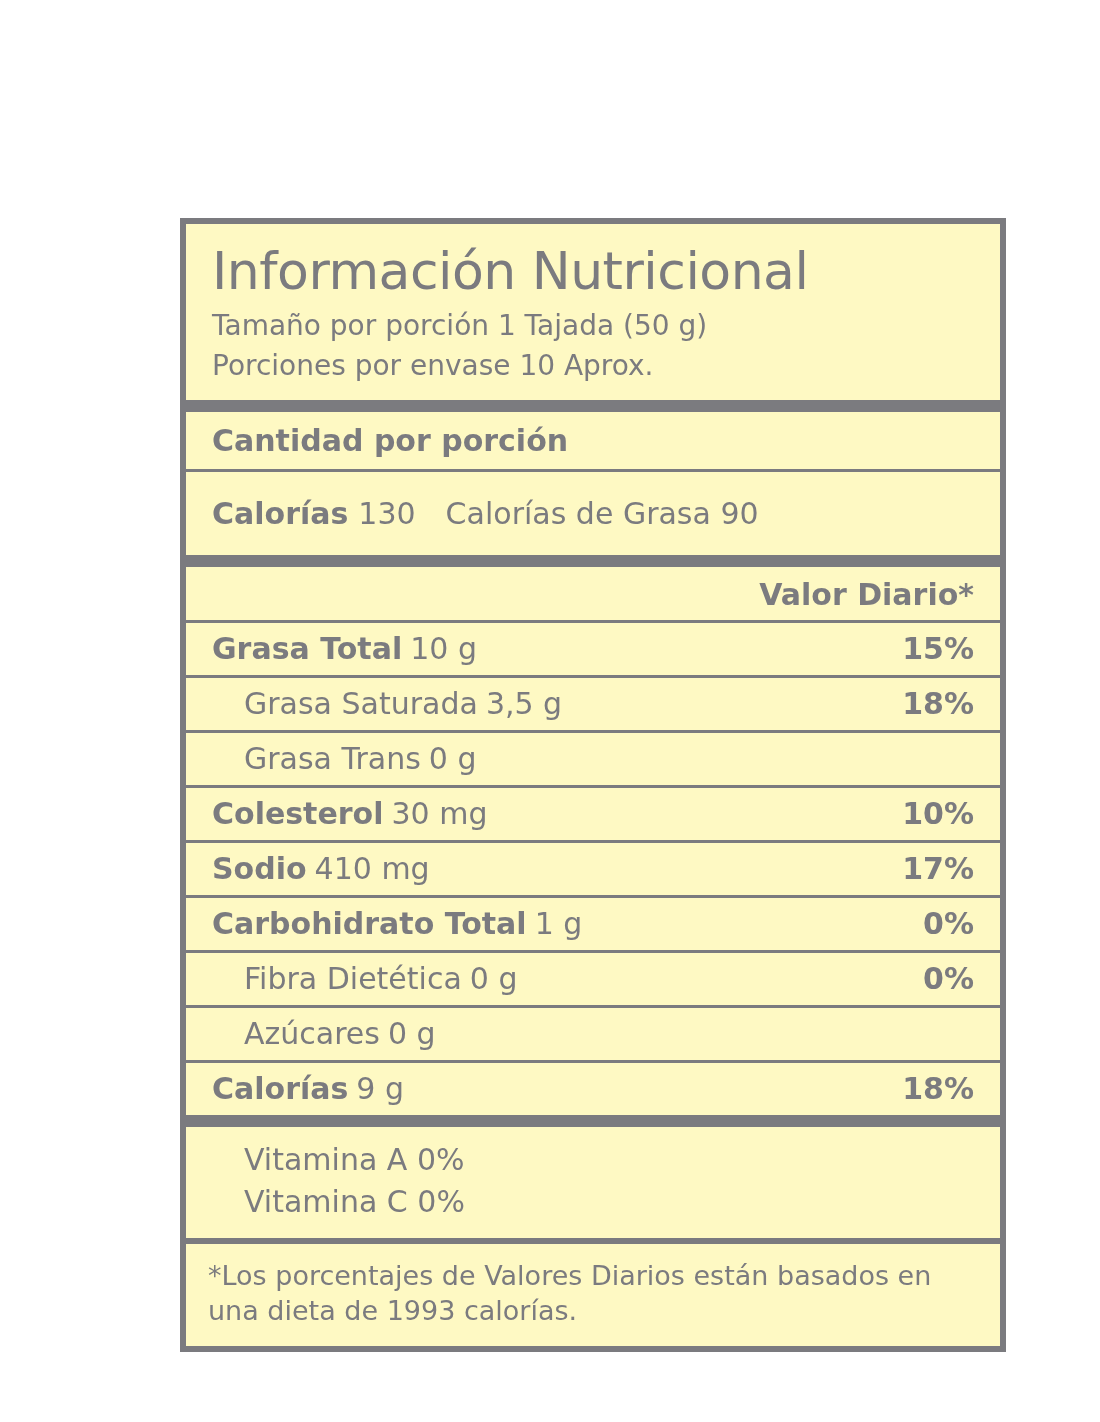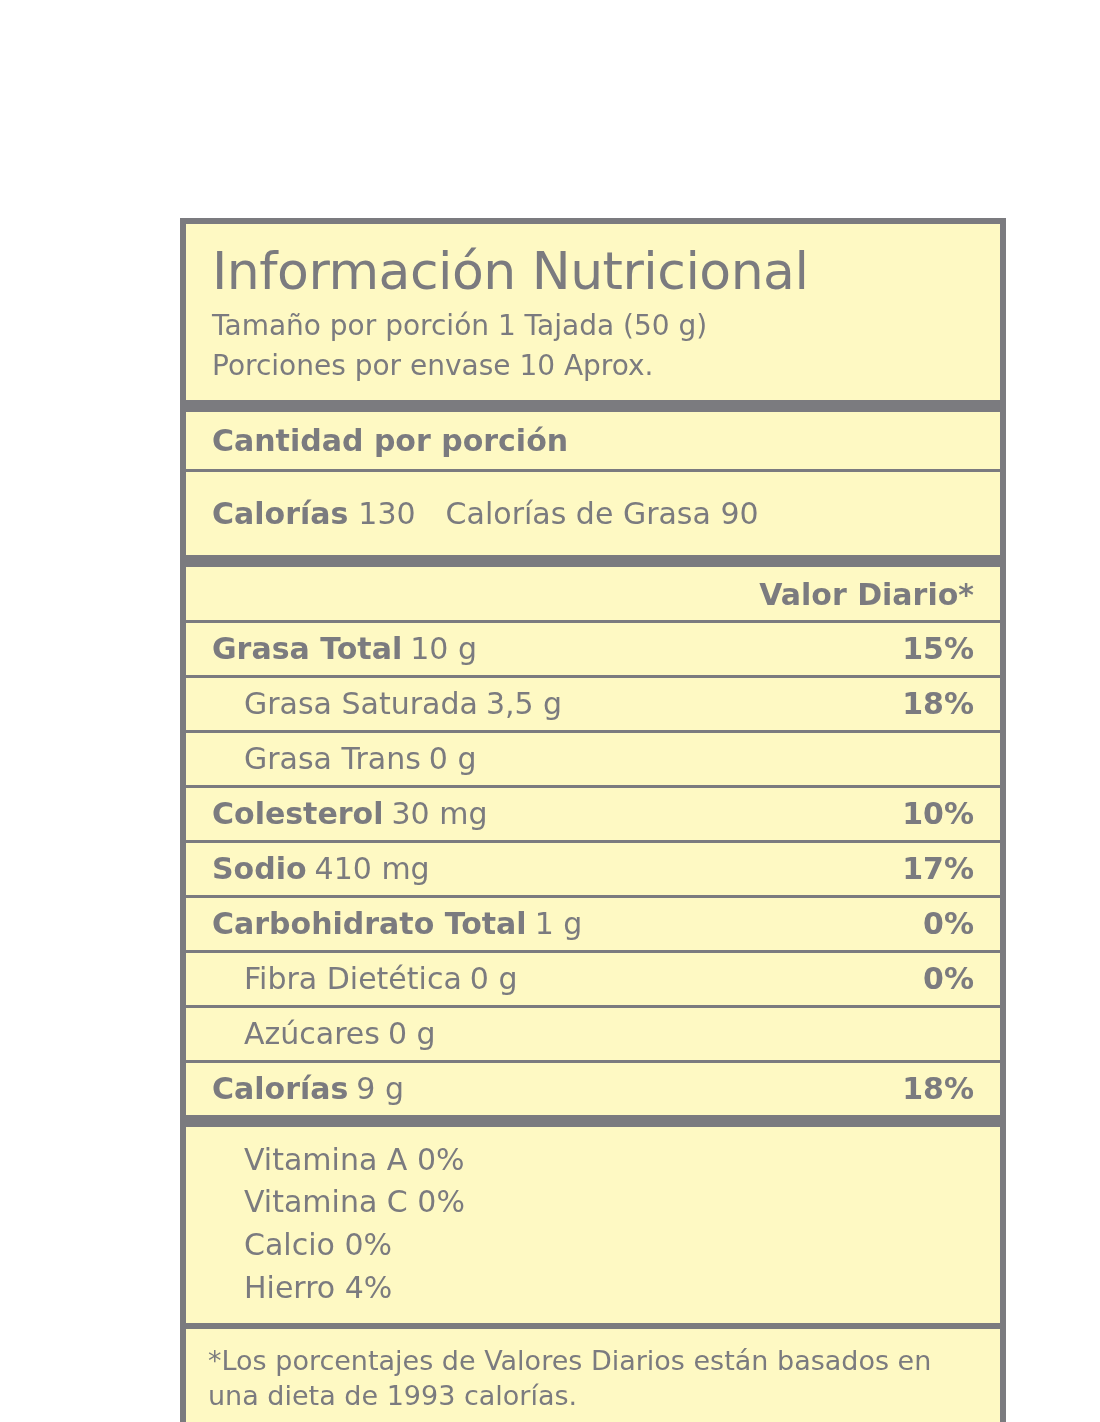--- a/index.html
+++ b/index.html
@@ -253,24 +253,20 @@
     <span class="dv">18%</span>
   </div>
 
   <div class="rule-thick"></div>
 
   <div class="vitamins">
     <div class="vit-row">
       <span class="cell">Vitamina A 0%</span>
       <span class="cell">Vitamina C 0%</span>
     </div>
-    <div class="vit-row">
-      <span class="cell">Calcio 0%</span>
-      <span class="cell">Hierro 4%</span>
-    </div>
   </div>
 
   <div class="rule-medium"></div>
 
   <div class="footnote">
     <div>*Los porcentajes de Valores Diarios están basados en</div>
     <div>una dieta de 1993 calorías.</div>
   </div>
 
 </div>

